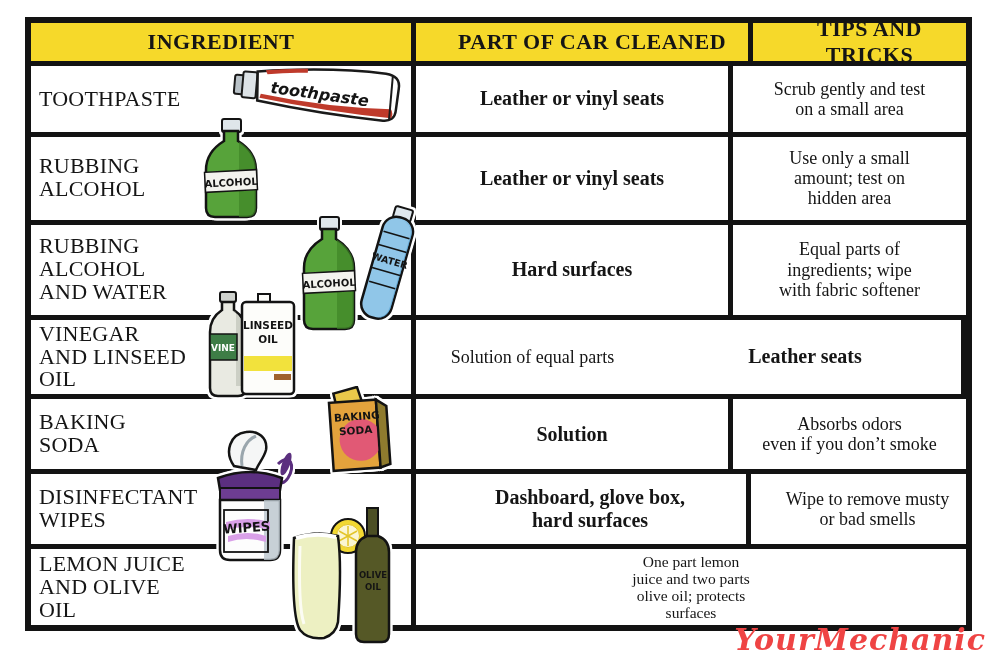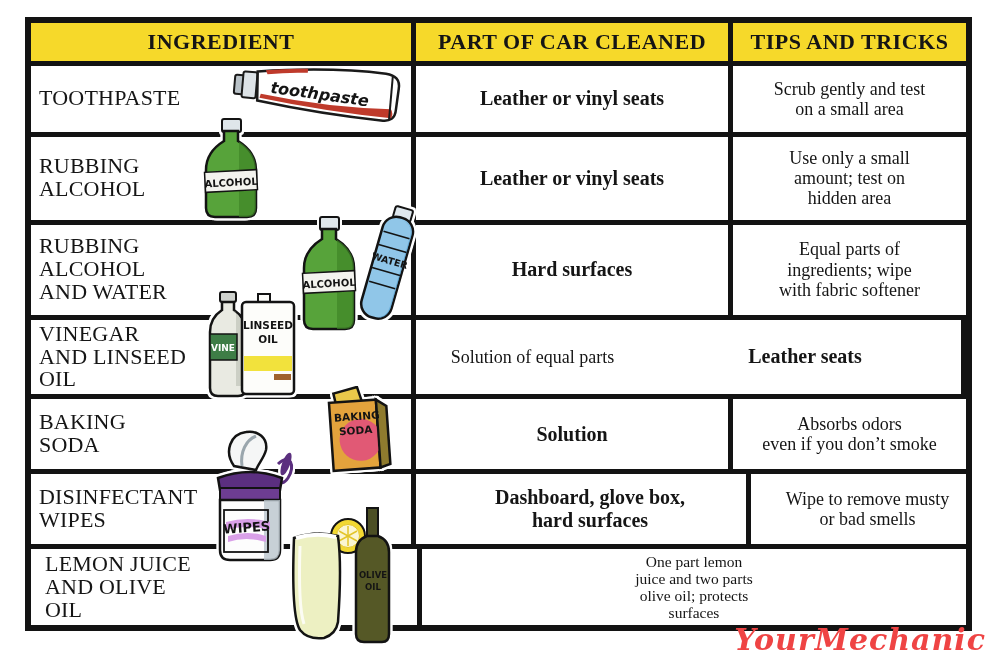--- a/index.html
+++ b/index.html
@@ -7,28 +7,28 @@
          font-family:"Liberation Serif", serif;color:#151515;}
   .grid{position:absolute;left:25px;top:17px;width:947px;height:614px;
         border:6px solid #131313;box-sizing:border-box;display:flex;flex-direction:column;background:#fff;}
   .row{display:flex;flex-direction:row;box-sizing:border-box;border-bottom:5px solid #131313;}
   .row:last-child{border-bottom:none;}
   .cell{box-sizing:border-box;display:flex;align-items:center;justify-content:center;
         text-align:center;white-space:pre-line;}
   .c1{width:385px;border-right:5px solid #131313;justify-content:flex-start;text-align:left;}
   .c2{width:317px;border-right:5px solid #131313;font-weight:bold;}
   .c3{width:233px;flex:1;}
-  .hdr{height:43px;background:#F6D92A;}
+  .hdr{height:43px;background:#F6D92A;gap:20px;}
   .hdr .cell{font-size:22px;font-weight:bold;letter-spacing:.5px;justify-content:center;text-align:center;}
   .ing{font-size:22px;line-height:1.04;padding-left:8px;letter-spacing:.2px;}
   .part{font-size:20px;line-height:1.15;}
   .tips{font-size:18px;line-height:1.12;padding:0 4px;}
   .tips.small{font-size:15.5px;line-height:1.1;}
   .r1{height:71px;} .r2{height:88px;} .r3{height:95px;} .r4{height:80px;}
-  .r5{height:75px;} .r6{height:75px;gap:18px;} .r7{height:76px;padding-left:6px;}
+  .r5{height:75px;} .r6{height:75px;gap:18px;} .r7{height:76px;}
   .illus{position:absolute;filter:drop-shadow(2px 0 0 #fff) drop-shadow(-2px 0 0 #fff)
          drop-shadow(0 2px 0 #fff) drop-shadow(0 -2px 0 #fff);}
   .wm{position:absolute;right:14px;top:622px;font-family:"DejaVu Serif", serif;
       font-style:italic;font-weight:bold;font-size:30px;color:#ef4444;letter-spacing:1px;}
   svg text{font-family:"DejaVu Sans", sans-serif;}
 </style>
 </head>
 <body>
 
 <div class="stage">

